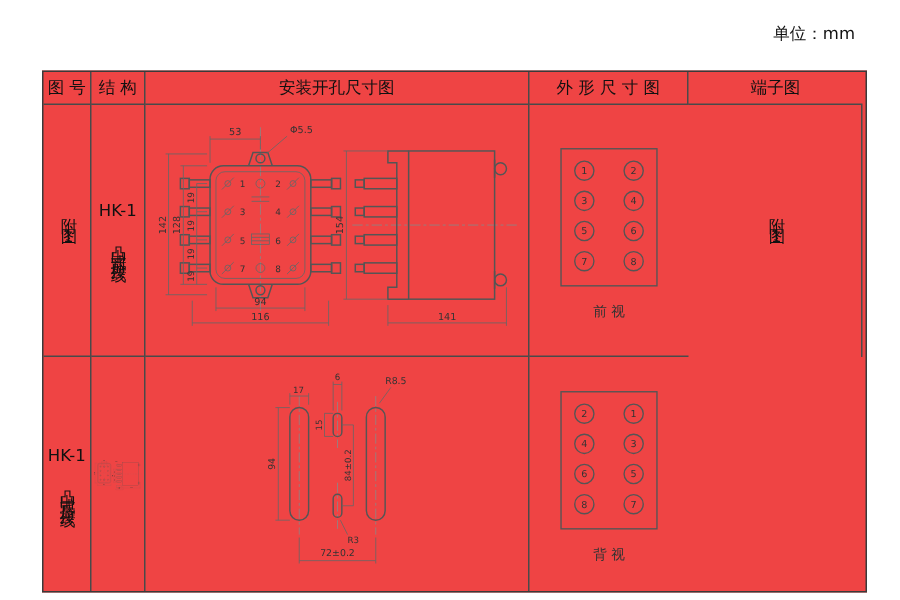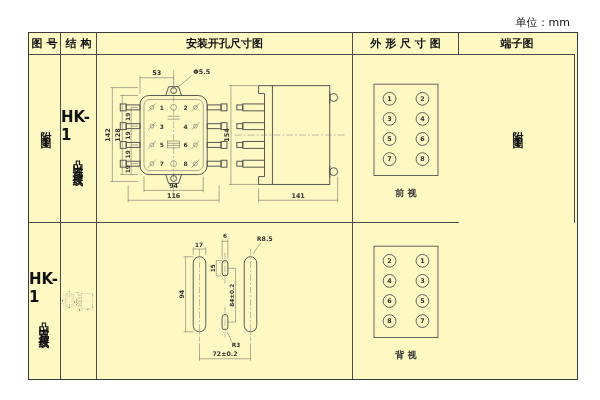--- a/index.html
+++ b/index.html
@@ -1,29 +1,29 @@
 <!DOCTYPE html>
 <html><head>
 <meta charset="utf-8">
 <style>
   * { margin:0; padding:0; box-sizing:border-box; }
   html,body { width:600px; height:400px; background:#fafafa; font-family:"DejaVu Sans","Liberation Sans",sans-serif; color:#222; }
   .sheet { position:relative; width:600px; height:400px; background:#fff; overflow:hidden; }
   .unit { position:absolute; top:15px; right:30px; font-size:11px; color:#111; }
-  .tbl { position:absolute; left:28px; top:32px; width:550px; height:348px;
+  .tbl { position:absolute; left:28px; top:47px; width:550px; height:348px;
          border:1.5px solid #3a3a3a; display:grid;
          grid-template-columns:32px 36px 256px 106px 116px;
-         grid-template-rows:22px 168px 156px; background:#fef9c3;font-weight:bold; }
+         grid-template-rows:22px 168px 156px; background:#ef4444; }
   .cell { border-right:1px solid #4a4a4a; border-bottom:1px solid #4a4a4a;
           display:flex; align-items:center; justify-content:center; position:relative; overflow:hidden; }
   .cell.lc { border-right:none; } .cell.lr { border-bottom:none; }
   .hdr { font-size:11px; color:#111; white-space:pre; }
   .vtext { writing-mode:vertical-rl; text-orientation:upright; font-size:11px; letter-spacing:7px; color:#111; }
   .struct { display:flex; flex-direction:column; align-items:center; gap:8px; }
-  .model { font-size:15px; color:#111; }
+  .model { font-size:11px; color:#111; }
   .struct .vtext { letter-spacing:3px; font-size:10.5px; }
   svg { display:block; }
   .ln  { stroke:#555; fill:none; stroke-width:1; }
   .thin{ stroke:#666; fill:none; stroke-width:.55; }
   .cl  { stroke:#888; fill:none; stroke-width:.55; stroke-dasharray:7 2 2 2; }
   .dim { stroke:#666; fill:none; stroke-width:.55; }
   text { fill:#333; font-size:7px; font-family:"DejaVu Sans","Liberation Sans",sans-serif; }
   .t6 { font-size:6px; } .t65{ font-size:6.5px; } .t10{ font-size:10px; }
 </style>
 </head>

